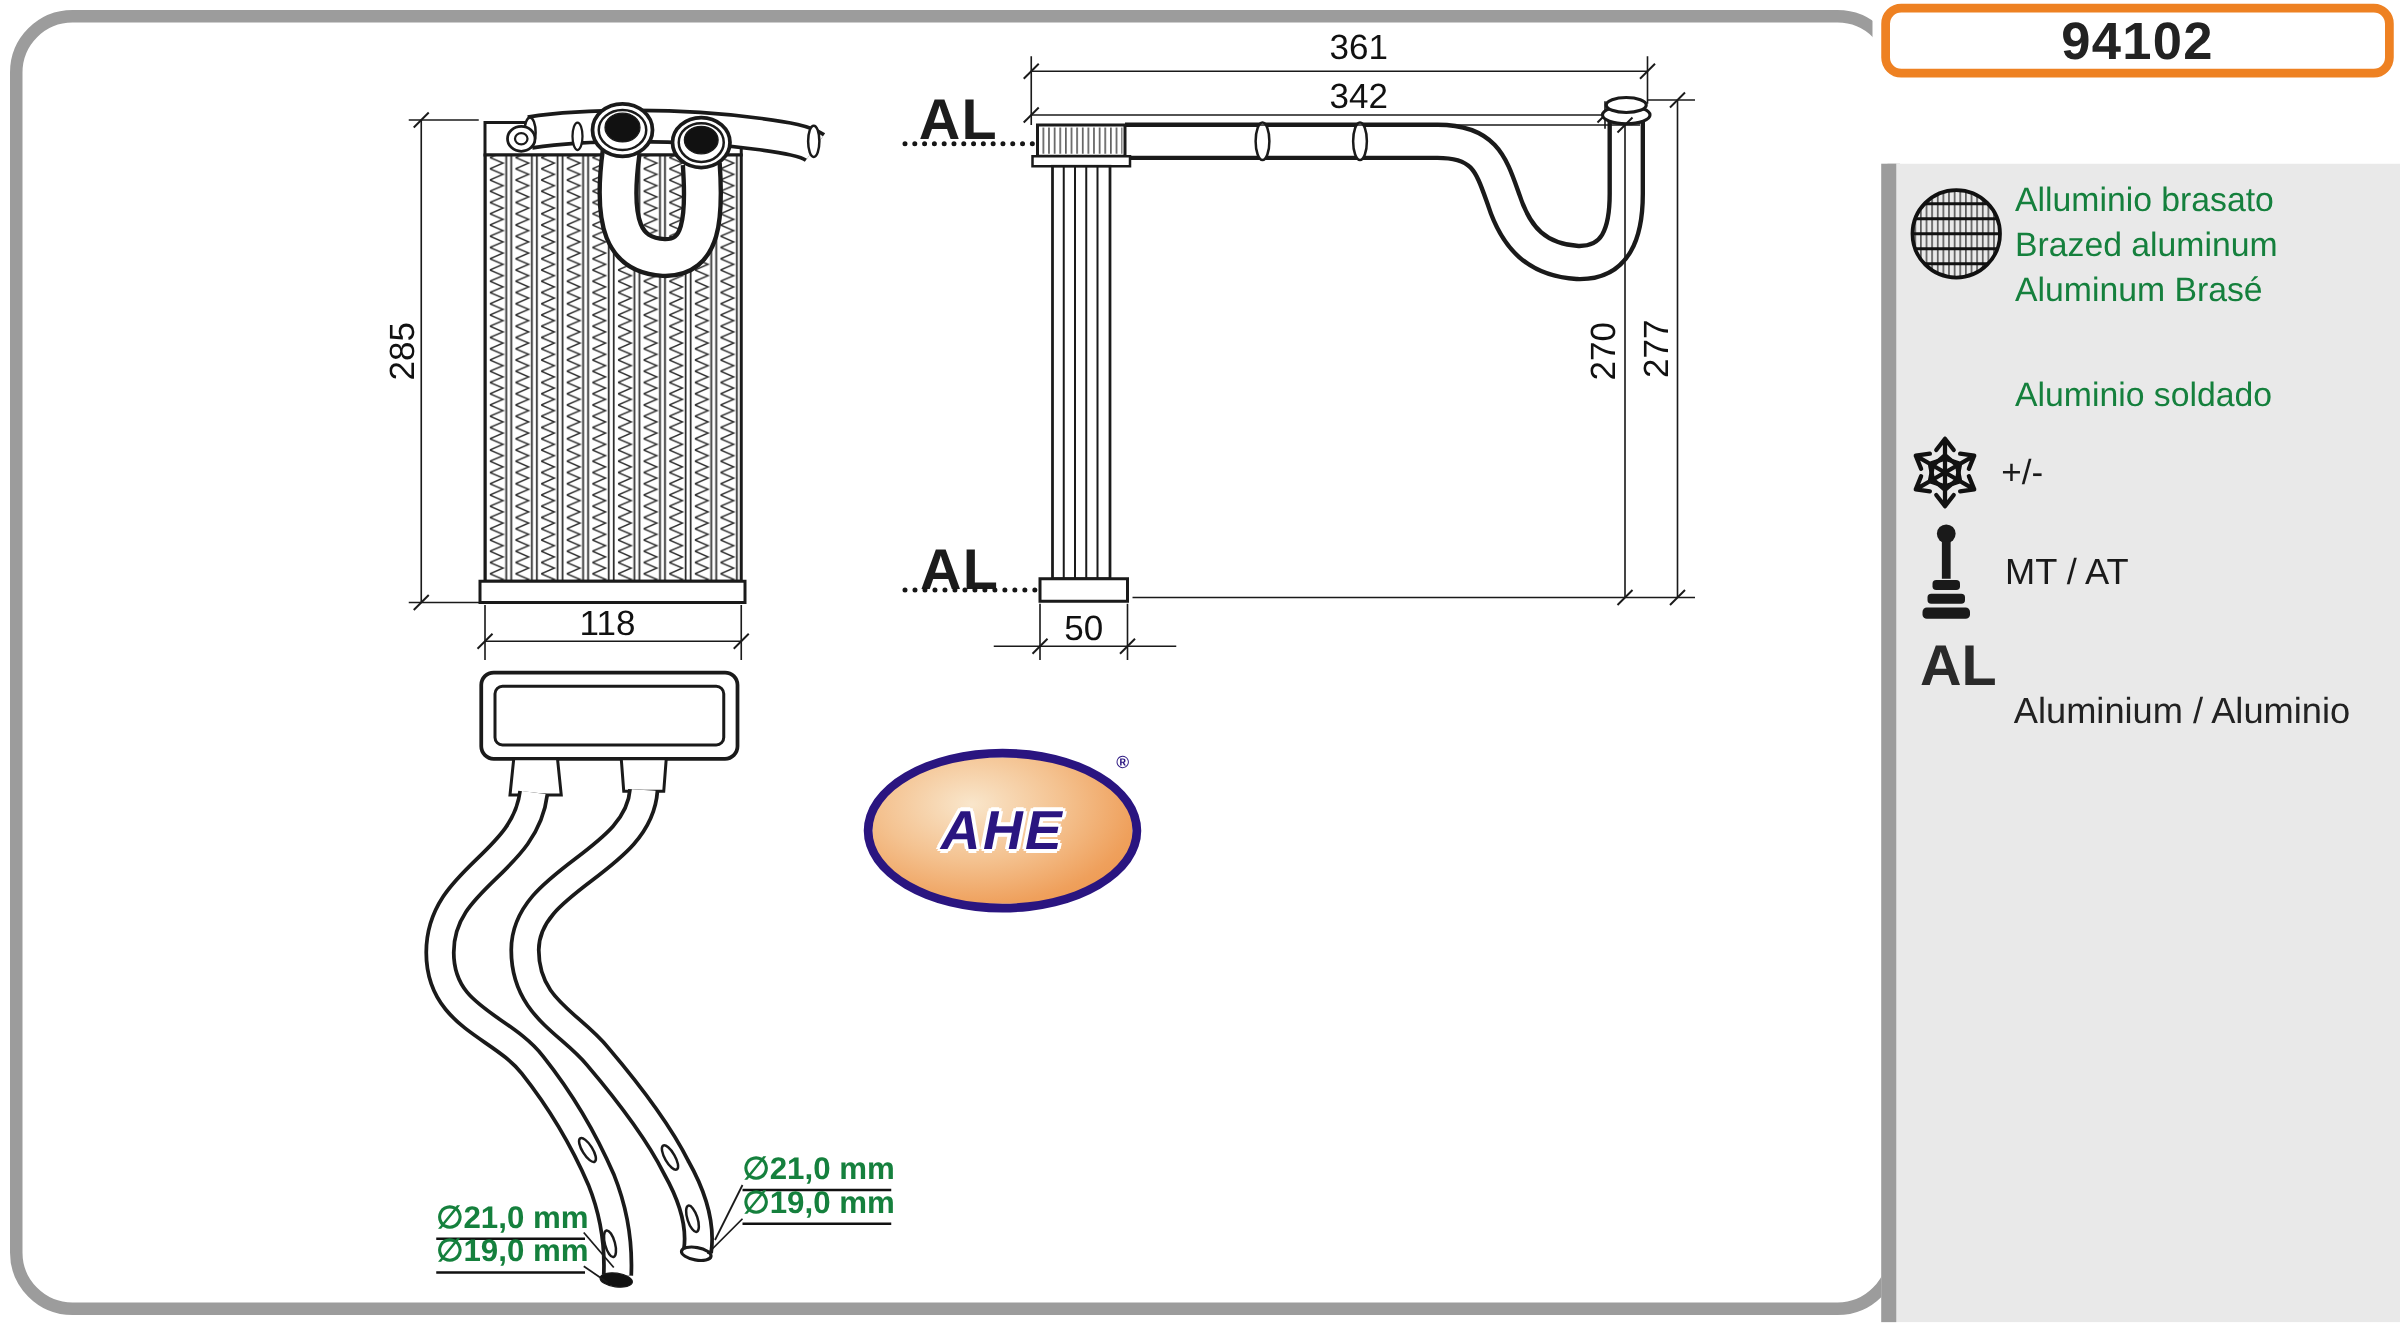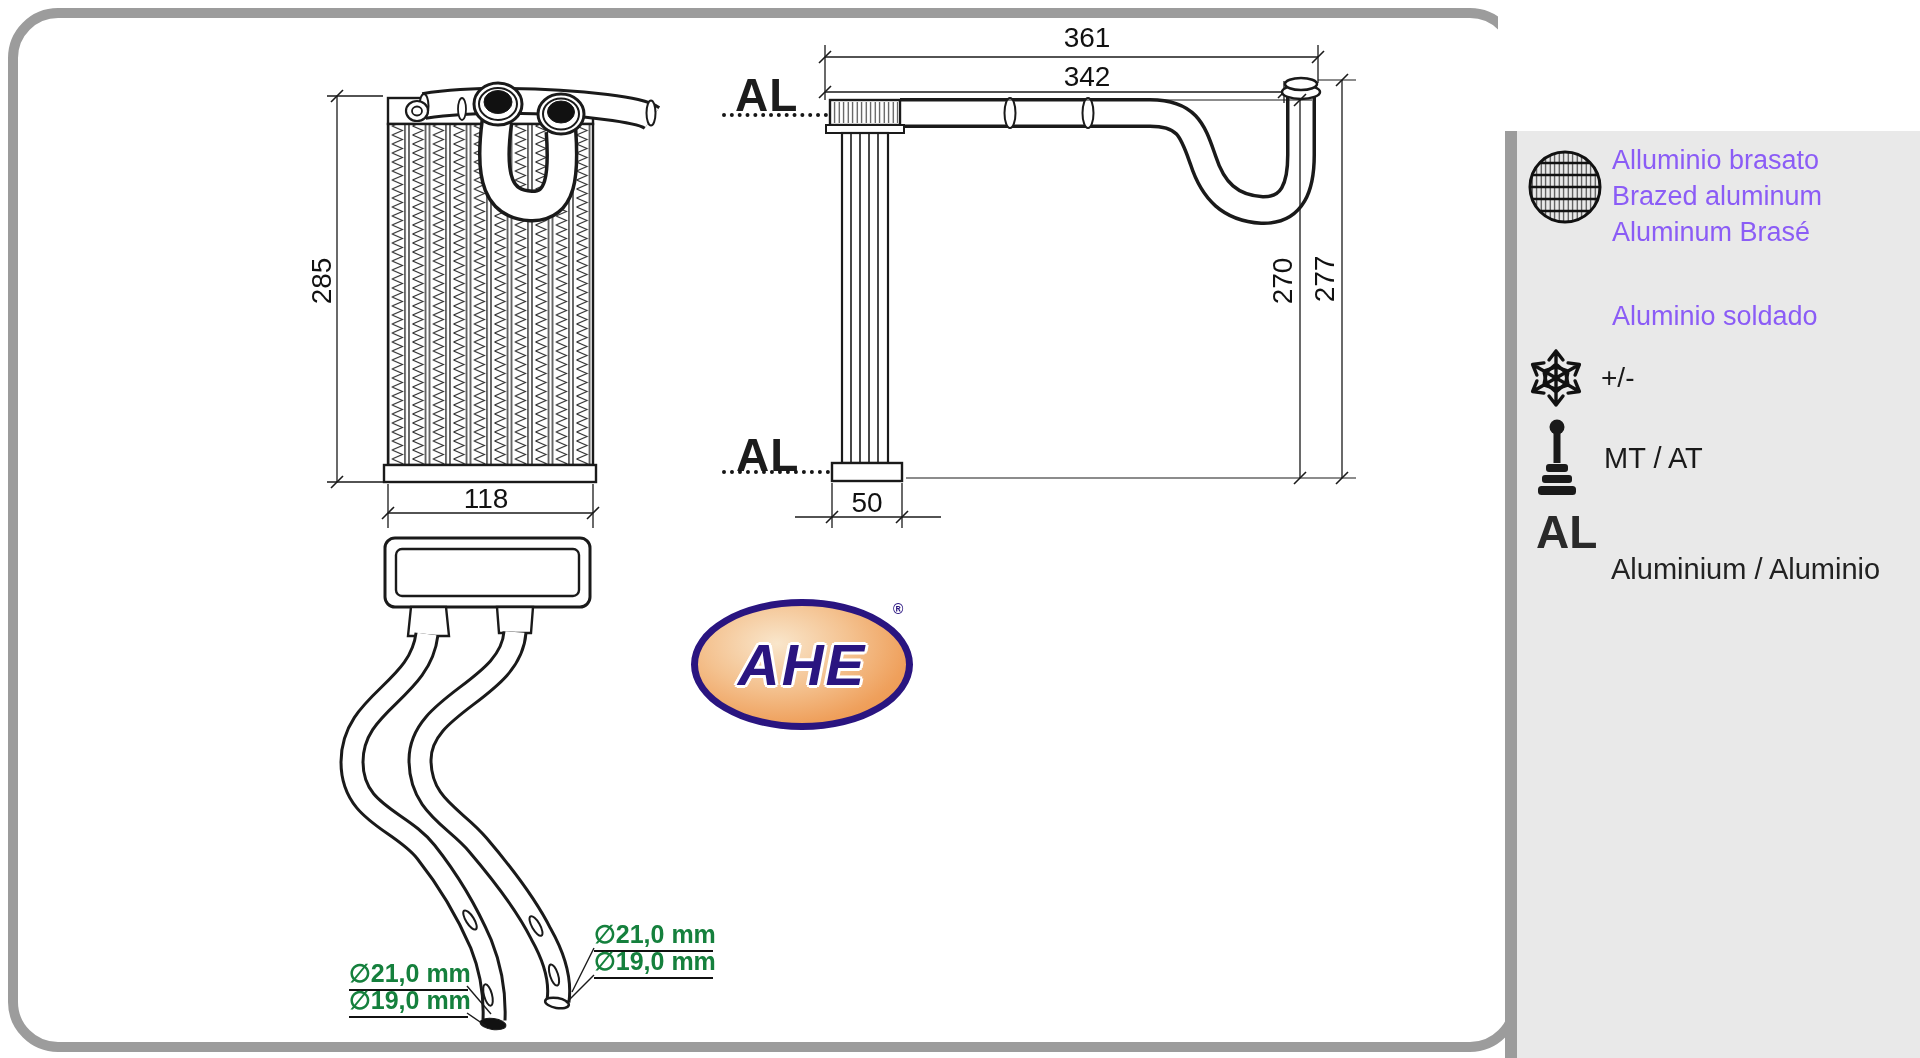--- a/index.html
+++ b/index.html
@@ -23,43 +23,46 @@
   #art{left:0;top:0;z-index:4;pointer-events:none;}
   
   .txt{z-index:5;}
   .dim{font-size:28px;color:#111;text-align:center;width:100px;}
   .v-dim{transform:rotate(-90deg);transform-origin:center;height:28px;line-height:28px;}
   .al-big{font-weight:bold;font-size:46px;color:#1c1c1c;letter-spacing:1px;}
   .dotted{border-top:4px dotted #161616;height:0;z-index:5;}
   .dia{font-weight:bold;font-size:25px;color:#15803d;width:119px;border-bottom:2.5px solid #111;
        padding-bottom:1px;white-space:nowrap;}
   
-  .mat-line{left:1612px;font-size:27px;color:#8b5cf6;white-space:nowrap;}
+  .mat-line{left:1612px;font-size:27px;color:#15803d;white-space:nowrap;}
   #temp-label{left:1601px;top:362px;font-size:28px;}
   #trans-label{left:1604px;top:442px;font-size:29px;}
   #al-abbr{left:1536px;top:505px;font-size:46px;font-weight:bold;color:#2a2a2a;}
   .al-legend{left:1611px;font-size:29px;color:#222;white-space:nowrap;}
   
   #ahe-logo{left:691px;top:599px;width:222px;height:131px;border:7px solid #2a1580;border-radius:50%;
             box-sizing:border-box;z-index:5;display:flex;align-items:center;justify-content:center;
             background:radial-gradient(ellipse at 38% 32%, #f9e6cb 0%, #f4c290 40%, #efa05c 72%, #eb8f42 100%);}
-  #ahe-logo span{font-style:italic;font-weight:bold;font-size:58px;color:#2a1580;letter-spacing:2px;
+  #ahe-logo span{font-style:italic;font-weight:bold;font-size:44px;color:#2a1580;letter-spacing:2px;
             text-shadow:-2px -2px 0 #fff,2px -2px 0 #fff,-2px 2px 0 #fff,2px 2px 0 #fff,
                         -3px 0 0 #fff,3px 0 0 #fff,0 -3px 0 #fff,0 3px 0 #fff;}
   #logo-reg{left:893px;top:601px;font-size:14px;font-weight:bold;color:#2a1580;z-index:6;}
 </style>
 </head>
 <body>
 
 <div id="page">
 
   <div id="page-border" class="abs"></div>
   <div id="corner-backing" class="abs"></div>
   <div id="sidebar-panel" class="abs"></div>
 
+  <div id="part-number-box" class="abs hbox">
+    <span>94102</span>
+  </div>
 
   <svg id="art" class="abs" width="1920" height="1058" viewBox="0 0 1920 1058">
     <defs>
       <pattern id="corePat" width="20.5" height="9" patternUnits="userSpaceOnUse">
         <rect width="20.5" height="9" fill="#fff"></rect>
         <path d="M2.5,0 L13,4.5 L2.5,9" fill="none" stroke="#2a2a2a" stroke-width="1.1"></path>
         <line x1="15.5" y1="0" x2="15.5" y2="9" stroke="#2a2a2a" stroke-width="1.4"></line>
         <line x1="19.5" y1="0" x2="19.5" y2="9" stroke="#2a2a2a" stroke-width="1.4"></line>
       </pattern>
       <pattern id="vhatch" width="4.5" height="8" patternUnits="userSpaceOnUse">

